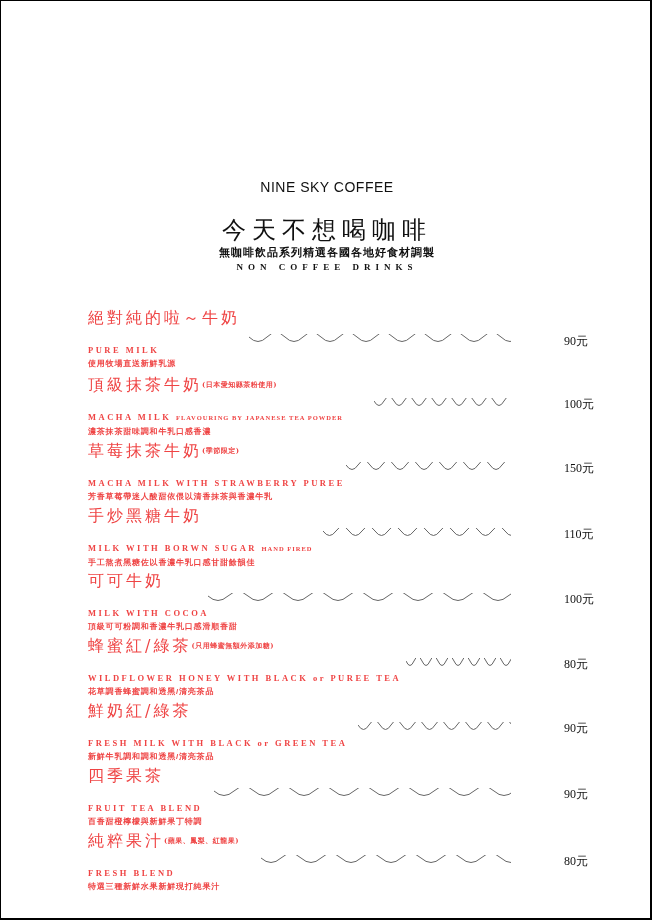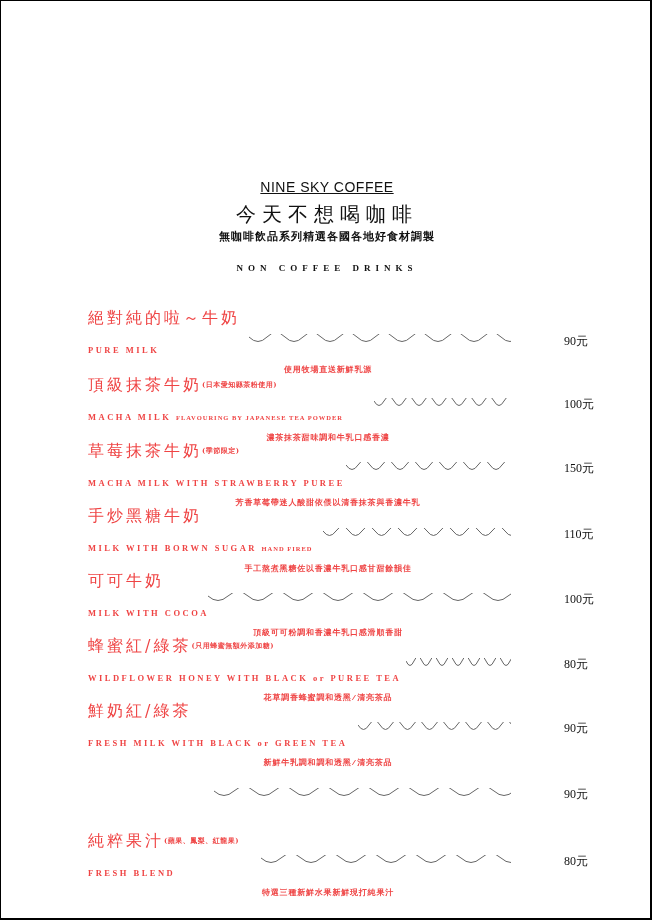--- a/index.html
+++ b/index.html
@@ -4,31 +4,31 @@
   <style>
     html, body { margin: 0; padding: 0; background: #ffffff; }
     body { width: 652px; height: 920px; position: relative; overflow: hidden; }
     .page {
       position: absolute; left: 0; top: 0; width: 652px; height: 920px;
       box-sizing: border-box; background: #ffffff;
       border-top: 1px solid #000; border-left: 1px solid #000;
       border-right: 2px solid #000; border-bottom: 2px solid #000;
     }
     .header { position: absolute; left: 0; top: 178px; width: 652px; text-align: center; color: #111; }
-    .brand { font-family: "Liberation Sans", sans-serif; font-size: 14px; letter-spacing: 0.5px; line-height: 16px; text-decoration: underline; }
-    .title { font-family: "DejaVu Serif", serif; font-size: 20px; letter-spacing: 6px; line-height: 26px; margin-top: 6px; font-weight: normal; }
+    .brand { font-family: "Liberation Sans", sans-serif; font-size: 14px; letter-spacing: 0.5px; line-height: 16px; }
+    .title { font-family: "DejaVu Serif", serif; font-size: 24px; letter-spacing: 6px; line-height: 26px; margin-top: 22px; font-weight: normal; }
     .subtitle-zh { font-family: "DejaVu Serif", serif; font-size: 11px; letter-spacing: 1px; line-height: 11px; margin-top: 4px; font-weight: bold; }
-    .subtitle-en { font-family: "Liberation Serif", serif; font-size: 9px; letter-spacing: 5px; line-height: 12px; margin-top: 20px; font-weight: bold; }
+    .subtitle-en { font-family: "Liberation Serif", serif; font-size: 9px; letter-spacing: 5px; line-height: 12px; margin-top: 3px; font-weight: bold; }
 
     .item { position: absolute; left: 87px; width: 480px; color: #ef4444; }
     .item .name { font-family: "DejaVu Serif", serif; font-size: 16px; letter-spacing: 3px; line-height: 20px; white-space: nowrap; }
     .item .note { font-size: 7px; letter-spacing: 0.5px; font-weight: bold; vertical-align: 3px; margin-top: 19px; }
     .item .en { font-family: "Liberation Serif", serif; font-size: 8.5px; font-weight: bold; letter-spacing: 2.5px; line-height: 12px; margin-top: 16px; white-space: nowrap; }
     .item .en .small { font-size: 6.5px; letter-spacing: 1px; }
-    .item .desc { font-family: Liberation Mono, monospace; font-size: 8px; letter-spacing: 0.8px; line-height: 12px; margin-top: 8px; font-weight: bold; white-space: nowrap; text-align: center; }
+    .item .desc { font-family: Liberation Sans, sans-serif; font-size: 8px; letter-spacing: 0.8px; line-height: 12px; margin-top: 2px; font-weight: bold; white-space: nowrap; }
     .wave { position: absolute; height: 12px; }
     .price { position: absolute; font-family: "Liberation Serif", serif; font-size: 12px; color: #111; line-height: 14px; white-space: nowrap; margin-left: 48px; }
   </style>
 </head>
 <body>
 
 <div class="page">
 
   <div class="header">
     <div class="brand">NINE SKY COFFEE</div>
@@ -100,20 +100,25 @@
   <div class="item" style="top:700px">
     <div class="name"><span>鮮奶紅/綠茶</span></div>
     <div class="en">FRESH MILK WITH BLACK or GREEN TEA</div>
     <div class="desc">新鮮牛乳調和調和透黑/清亮茶品</div>
   </div>
   <svg class="wave" style="left:357px; top:721px; width:153px" viewBox="0 0 153 12" preserveAspectRatio="none">
       <path d="M0 3 Q 5.5 12 11 3 T 22 3 T 33 3 T 44 3 T 55 3 T 66 3 T 77 3 T 88 3 T 99 3 T 110 3 T 121 3 T 132 3 T 143 3 T 154 3" fill="none" stroke="#666" stroke-width="1"></path>
     </svg>
   <div class="price" style="left:515px; top:720px">90元</div>
 
+  <div class="item" style="top:765px">
+    <div class="name"><span>四季果茶</span></div>
+    <div class="en">FRUIT TEA BLEND</div>
+    <div class="desc">百香甜橙檸檬與新鮮果丁特調</div>
+  </div>
   <svg class="wave" style="left:213px; top:787px; width:297px" viewBox="0 0 297 12" preserveAspectRatio="none">
       <path d="M0 3 Q 10 12 20 3 T 40 3 T 60 3 T 80 3 T 100 3 T 120 3 T 140 3 T 160 3 T 180 3 T 200 3 T 220 3 T 240 3 T 260 3 T 280 3 T 300 3" fill="none" stroke="#666" stroke-width="1"></path>
     </svg>
   <div class="price" style="left:515px; top:786px">90元</div>
 
   <div class="item" style="top:830px">
     <div class="name"><span>純粹果汁</span><span class="note">(蘋果、鳳梨、紅龍果)</span></div>
     <div class="en">FRESH BLEND</div>
     <div class="desc">特選三種新鮮水果新鮮現打純果汁</div>
   </div>

